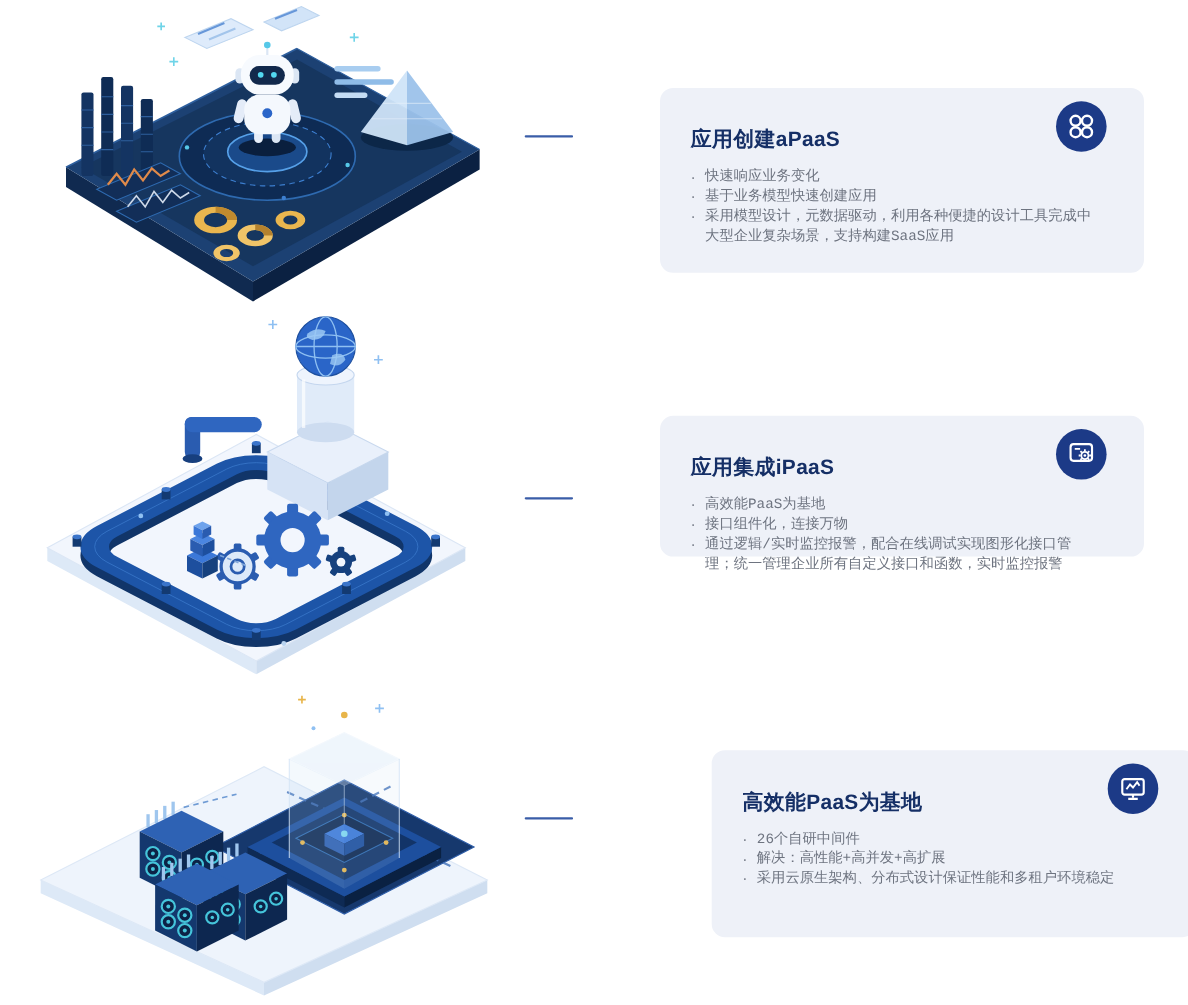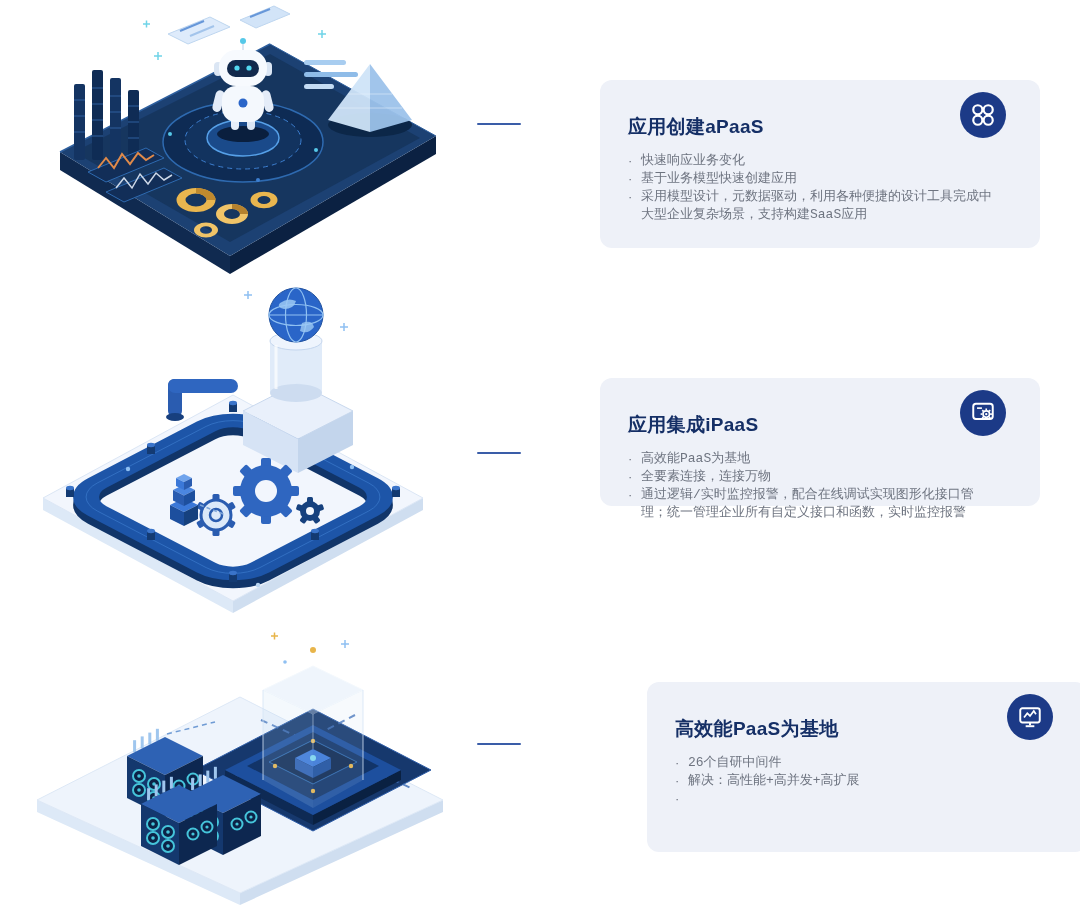--- a/index.html
+++ b/index.html
@@ -409,21 +409,21 @@
       </svg>
     </div>
     <h2 class="card-title">应用集成iPaaS</h2>
     <ul class="bullets">
       <li class="bullet">
         <span class="marker">·</span>
         <span class="bullet-text">高效能PaaS为基地</span>
       </li>
       <li class="bullet">
         <span class="marker">·</span>
-        <span class="bullet-text">全要素连接，连接万物</span>
+        <span class="bullet-text">接口组件化，连接万物</span>
       </li>
       <li class="bullet">
         <span class="marker">·</span>
         <span class="bullet-text">通过逻辑/实时监控报警，配合在线调试实现图形化接口管理；统一管理企业所有自定义接口和函数，实时监控报警</span>
       </li>
     </ul>
   </div>
 
   <div class="card" style="top:682px; height:170px;margin-left:47px;">
     <div class="badge">
@@ -439,17 +439,18 @@
       <li class="bullet">
         <span class="marker">·</span>
         <span class="bullet-text">26个自研中间件</span>
       </li>
       <li class="bullet">
         <span class="marker">·</span>
         <span class="bullet-text">解决：高性能+高并发+高扩展</span>
       </li>
       <li class="bullet">
         <span class="marker">·</span>
+        <span class="bullet-text">采用云原生架构、分布式设计保证性能和多租户环境稳定</span>
       </li>
     </ul>
   </div>
 
 </div>
 
 </body></html>

